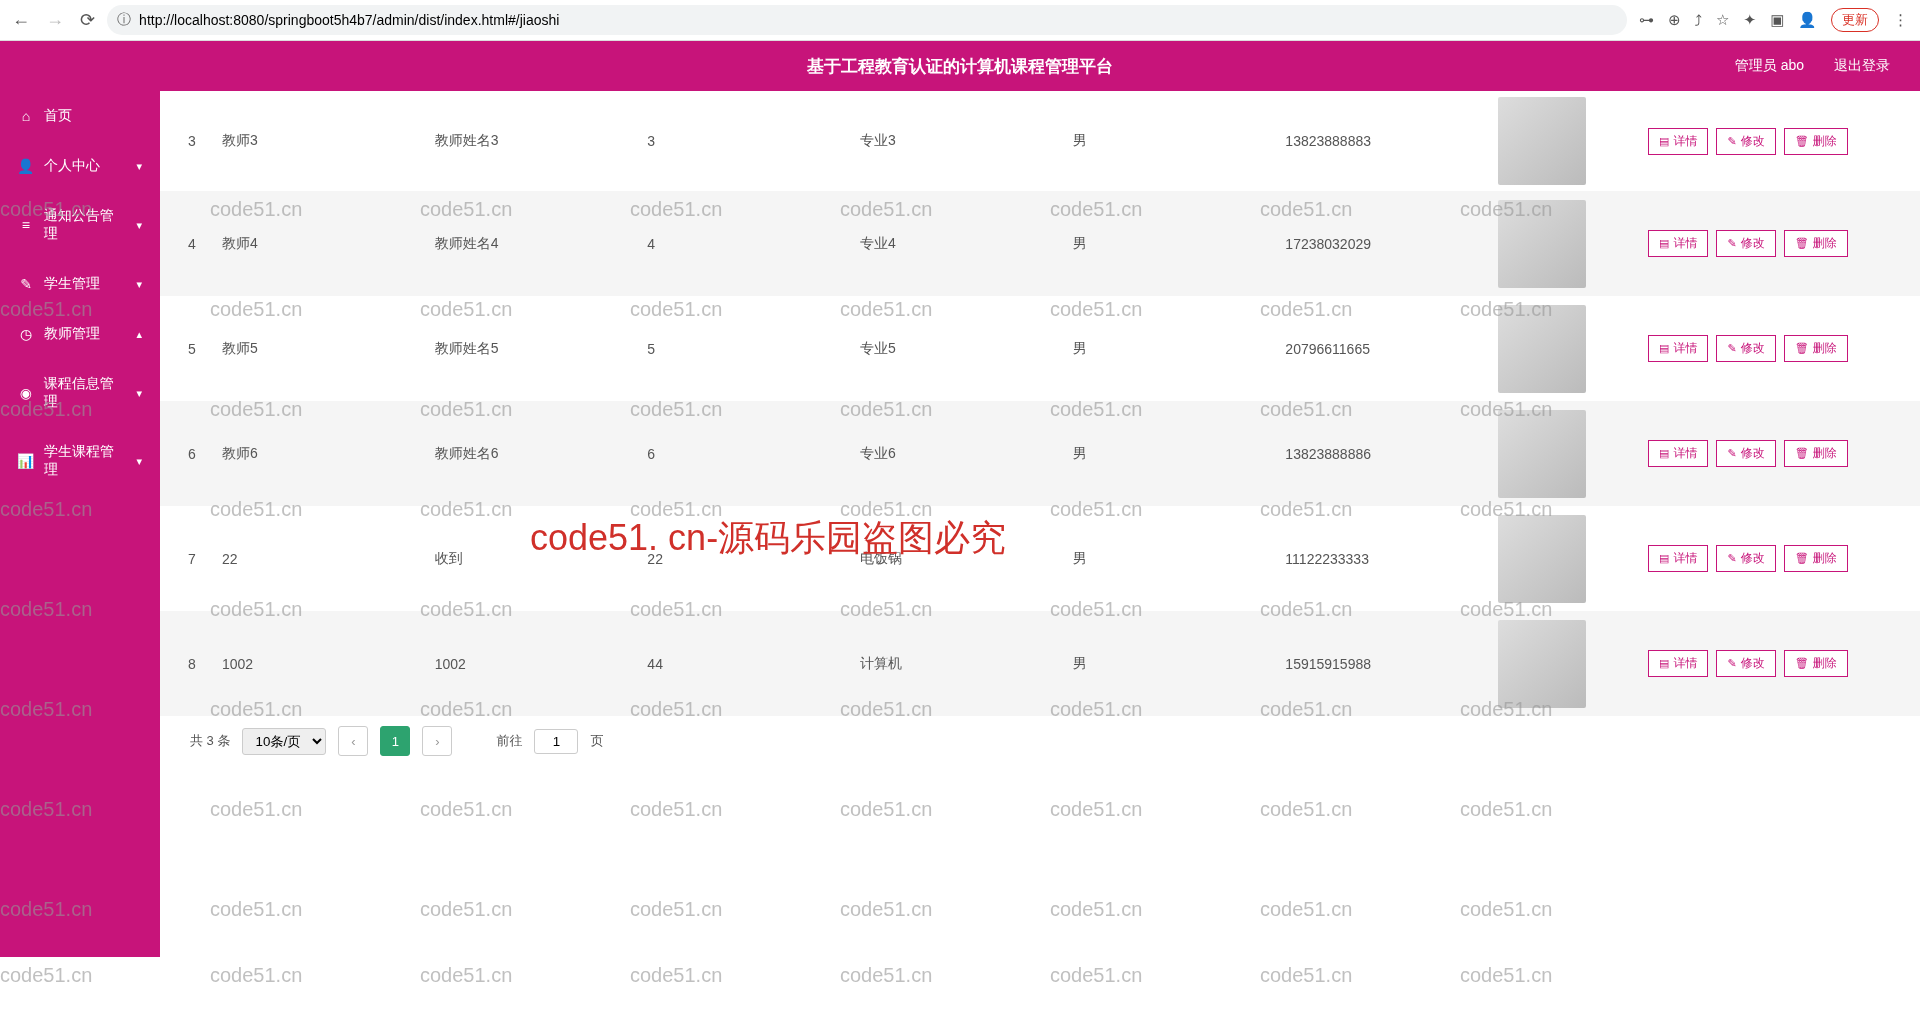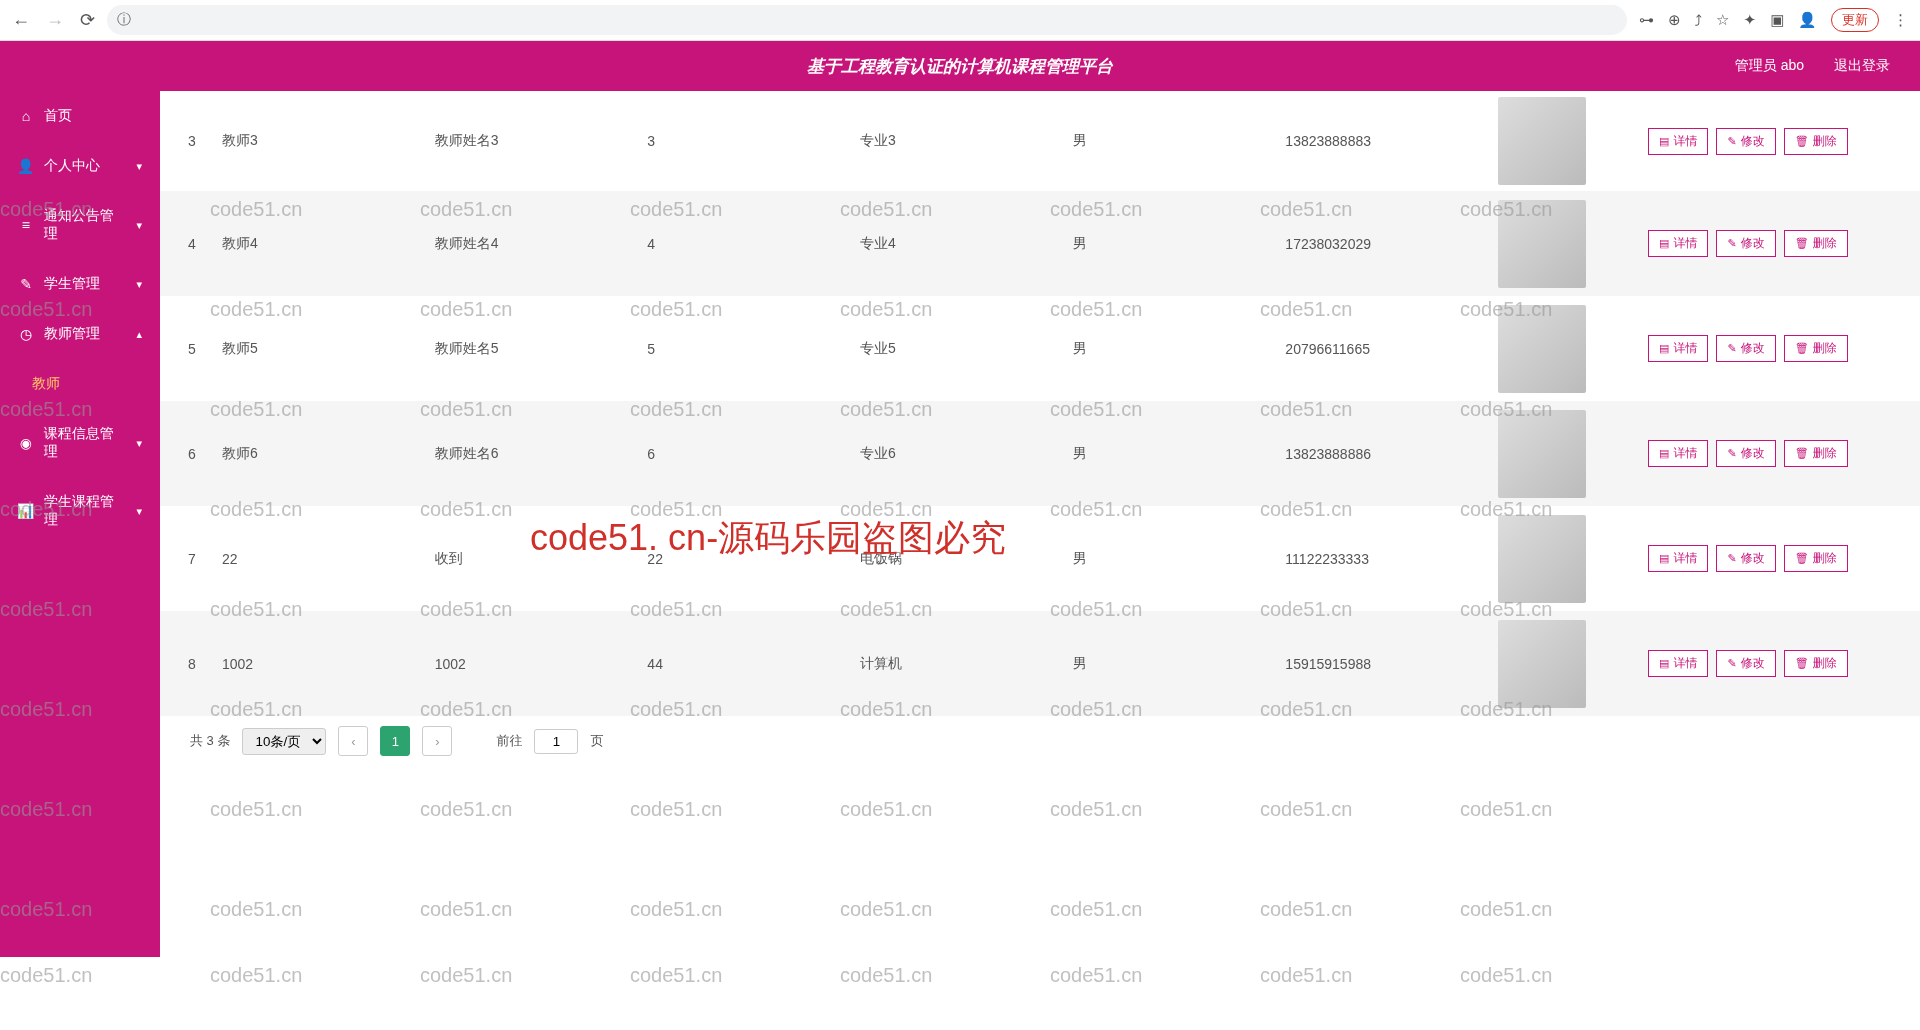--- a/index.html
+++ b/index.html
@@ -26,21 +26,21 @@
 .addr-right span { cursor: pointer; }
 .update-btn { border: 1px solid #d93025; color: #d93025; border-radius: 14px; padding: 2px 10px; font-size: 13px; }
 
 .bookmarks { height: 34px; display: flex; align-items: center; padding: 0 14px; gap: 20px; font-size: 13px; color: #444; border-bottom: 1px solid #ddd; }
 .bm-item { display: flex; align-items: center; gap: 6px; cursor: pointer; }
 .bm-folder { width: 16px; height: 13px; background: #ffd666; border-radius: 2px; }
 .bm-right { margin-left: auto; }
 
 
 .app-header { height: 50px; background: #c7147a; color: #fff; display: flex; align-items: center; justify-content: center; position: relative; }
-.app-title { font-size: 17px; font-weight: bold; font-style: italic; }
+.app-title { font-size: 17px; font-weight: bold; }
 .header-right { position: absolute; right: 30px; display: flex; gap: 30px; font-size: 14px; }
 .header-right span { cursor: pointer; }
 
 
 .main { display: flex; height: calc(100% - 164px); }
 
 
 .sidebar { width: 160px; background: #c7147a; color: #fff; overflow-y: auto; }
 .side-item { padding: 16px 18px; display: flex; align-items: center; gap: 10px; font-size: 14px; cursor: pointer; position: relative; }
 .side-item .arrow { margin-left: auto; font-size: 11px; }
@@ -77,20 +77,21 @@
 
 <div class="browser-chrome">
   <div class="addr-bar">
     <div class="nav-btns">
       <span>←</span>
       <span style="color:#bbb">→</span>
       <span>⟳</span>
     </div>
     <div class="url-box">
       <span class="info-icon">ⓘ</span>
+      <input value="http://localhost:8080/springboot5h4b7/admin/dist/index.html#/jiaoshi" style="">
     </div>
     <div class="addr-right">
       <span>⊶</span>
       <span>⊕</span>
       <span>⤴</span>
       <span>☆</span>
       <span>✦</span>
       <span>▣</span>
       <span>👤</span>
       <span class="update-btn">更新</span>
@@ -125,23 +126,20 @@
       </div>
       <div class="side-item">
         <span class="side-icon">✎</span>
         <span>学生管理</span>
         <span class="arrow">▾</span>
       </div>
       <div class="side-item">
         <span class="side-icon">◷</span>
         <span>教师管理</span>
         <span class="arrow">▴</span>
-      </div>
-      <div class="side-item sub">
-        <span>教师</span>
       </div>
       <div class="side-item">
         <span class="side-icon">◉</span>
         <span>课程信息管理</span>
         <span class="arrow">▾</span>
       </div>
       <div class="side-item">
         <span class="side-icon">📊</span>
         <span>学生课程管理</span>
         <span class="arrow">▾</span>

